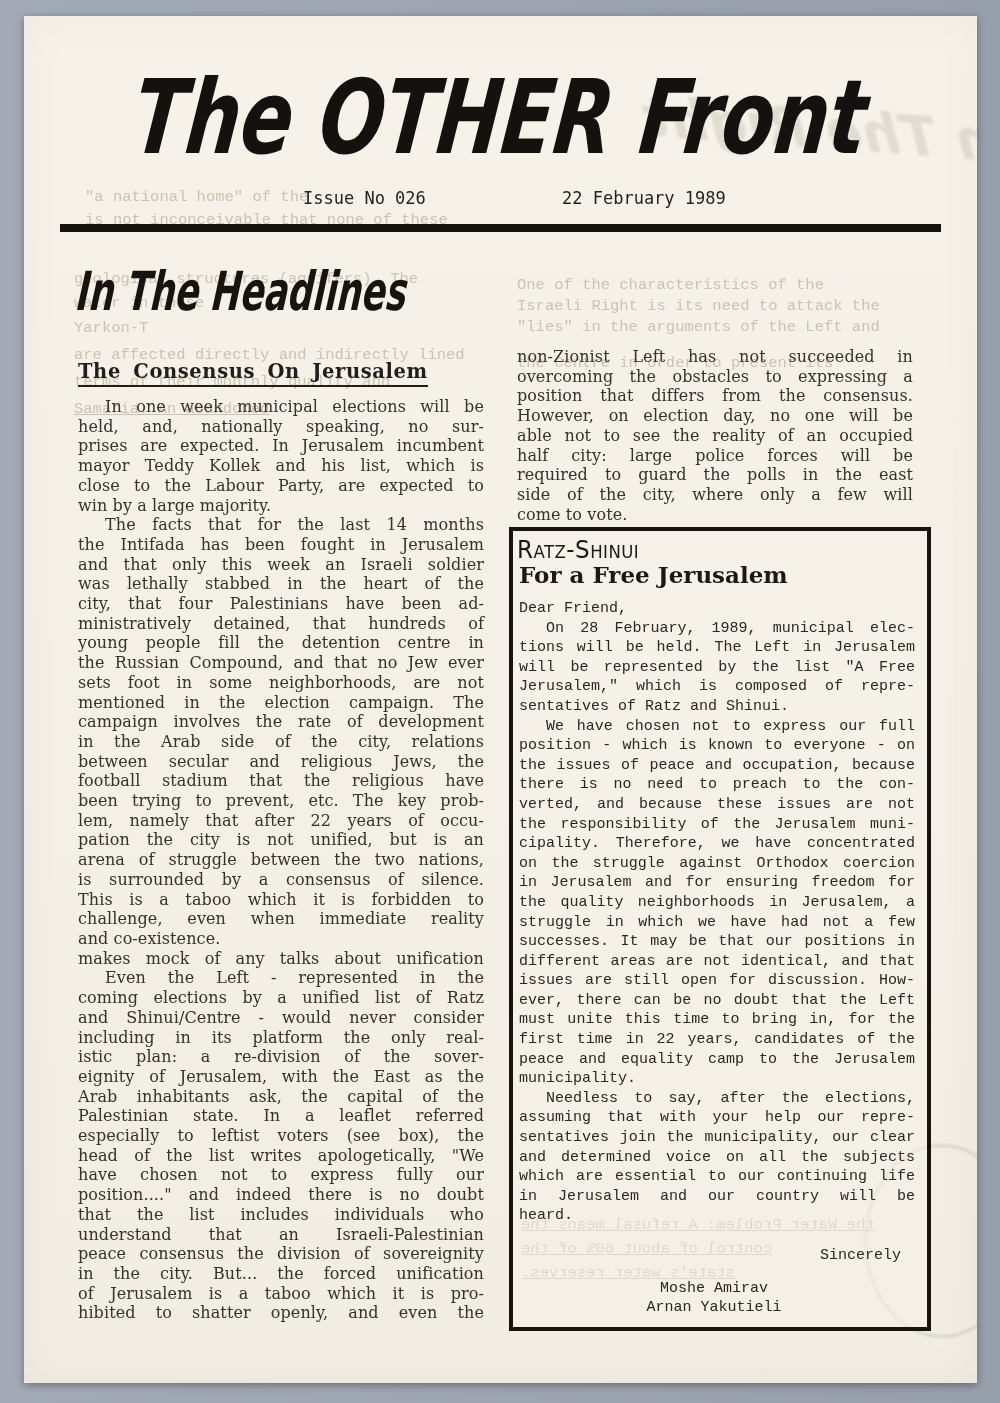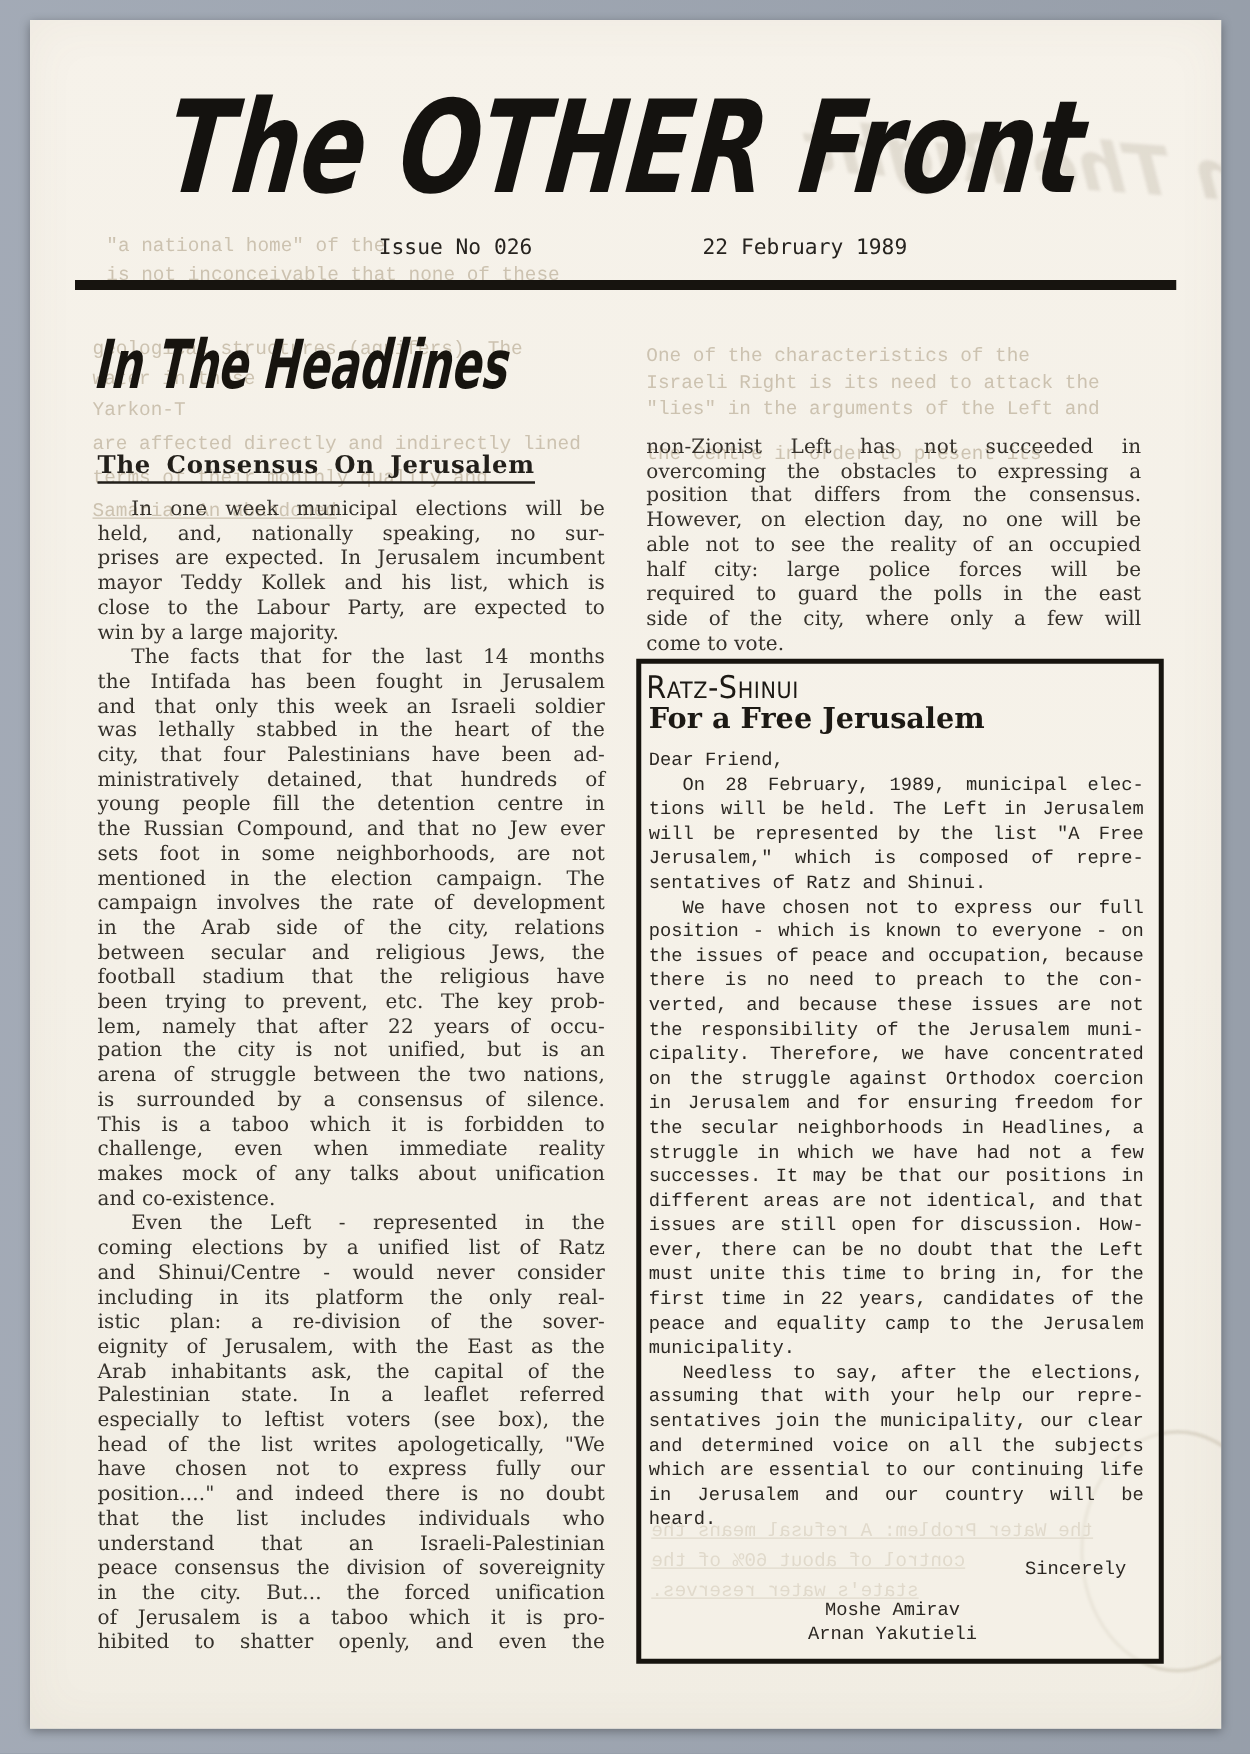--- a/index.html
+++ b/index.html
@@ -136,22 +136,22 @@
             <div class="tline">in the Arab side of the city, relations</div>
             <div class="tline">between secular and religious Jews, the</div>
             <div class="tline">football stadium that the religious have</div>
             <div class="tline">been trying to prevent, etc. The key prob-</div>
             <div class="tline">lem, namely that after 22 years of occu-</div>
             <div class="tline">pation the city is not unified, but is an</div>
             <div class="tline">arena of struggle between the two nations,</div>
             <div class="tline">is surrounded by a consensus of silence.</div>
             <div class="tline">This is a taboo which it is forbidden to</div>
             <div class="tline">challenge, even when immediate reality</div>
+            <div class="tline endl">and co-existence.</div>
             <div class="tline">makes mock of any talks about unification</div>
-            <div class="tline endl">and co-existence.</div>
           </div>
           <div class="para">
             <div class="tline ind">Even the Left - represented in the</div>
             <div class="tline">coming elections by a unified list of Ratz</div>
             <div class="tline">and Shinui/Centre - would never consider</div>
             <div class="tline">including in its platform the only real-</div>
             <div class="tline">istic plan: a re-division of the sover-</div>
             <div class="tline">eignity of Jerusalem, with the East as the</div>
             <div class="tline">Arab inhabitants ask, the capital of the</div>
             <div class="tline">Palestinian state. In a leaflet referred</div>
@@ -198,21 +198,21 @@
           <div class="para">
             <div class="tline ind">We have chosen not to express our full</div>
             <div class="tline">position - which is known to everyone - on</div>
             <div class="tline">the issues of peace and occupation, because</div>
             <div class="tline">there is no need to preach to the con-</div>
             <div class="tline">verted, and because these issues are not</div>
             <div class="tline">the responsibility of the Jerusalem muni-</div>
             <div class="tline">cipality. Therefore, we have concentrated</div>
             <div class="tline">on the struggle against Orthodox coercion</div>
             <div class="tline">in Jerusalem and for ensuring freedom for</div>
-            <div class="tline">the secular neighborhoods in Headlines, a</div>
+            <div class="tline">the quality neighborhoods in Jerusalem, a</div>
             <div class="tline">struggle in which we have had not a few</div>
             <div class="tline">successes. It may be that our positions in</div>
             <div class="tline">different areas are not identical, and that</div>
             <div class="tline">issues are still open for discussion. How-</div>
             <div class="tline">ever, there can be no doubt that the Left</div>
             <div class="tline">must unite this time to bring in, for the</div>
             <div class="tline">first time in 22 years, candidates of the</div>
             <div class="tline">peace and equality camp to the Jerusalem</div>
             <div class="tline endl">municipality.</div>
           </div>

